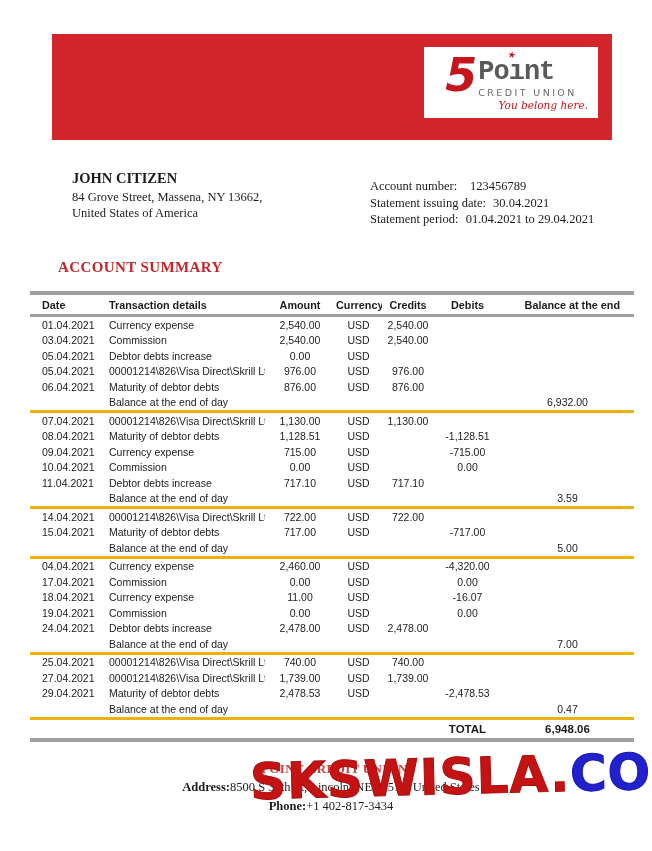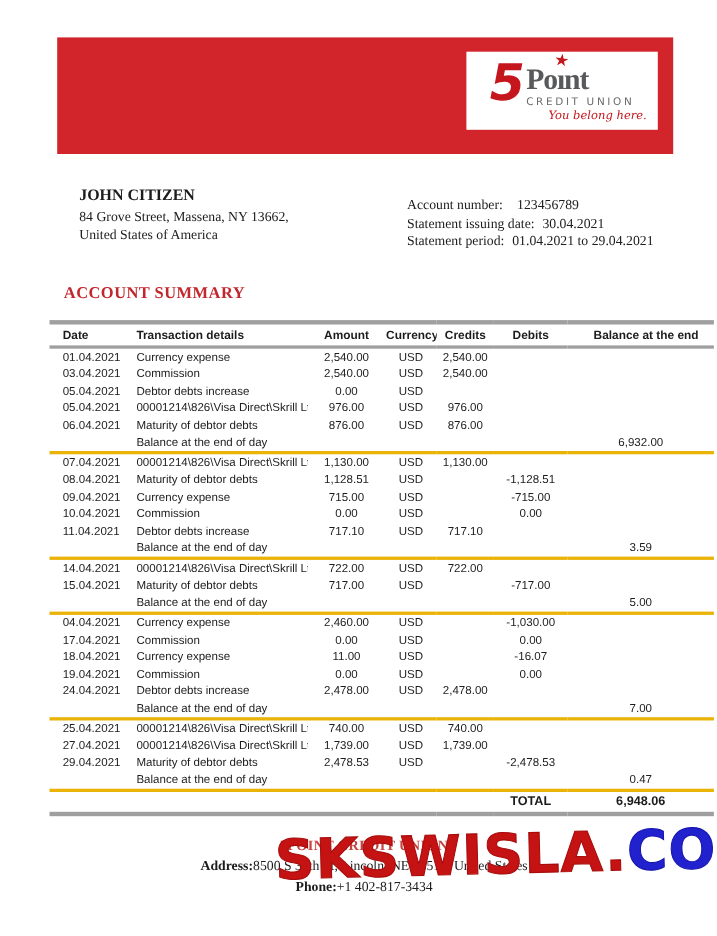--- a/index.html
+++ b/index.html
@@ -7,21 +7,21 @@
         font-family:"Liberation Serif",serif;color:#1c1c1c;}
 
   
   .banner{position:absolute;left:52px;top:34px;width:560px;height:106px;background:#d2252b;}
   .logo-box{position:absolute;right:14px;top:13px;width:174px;height:71px;background:#fff;
             display:flex;flex-direction:column;align-items:center;justify-content:center;padding:2px 4px;box-sizing:border-box;}
   .logo-row{display:flex;align-items:flex-start;line-height:1;}
   .logo-5{font-family:"DejaVu Sans",sans-serif;font-weight:bold;font-style:italic;
           font-size:46px;color:#c4161c;line-height:0.9;margin-right:1px;}
   .logo-right{display:flex;flex-direction:column;align-items:flex-start;padding-top:4px;}
-  .logo-point{font-family:Liberation Serif, serif;font-weight:bold;font-size:27px;
+  .logo-point{font-family:Liberation Mono, monospace;font-weight:bold;font-size:27px;
               color:#58595b;letter-spacing:-1px;line-height:1;text-align:center;}
   .logo-i{position:relative;}
   .logo-star{position:absolute;top:-9px;left:-1px;font-size:13px;color:#c4161c;
              font-style:normal;letter-spacing:0;transform:rotate(8deg);}
   .logo-cu{font-family:"DejaVu Sans",sans-serif;font-size:9.5px;color:#6a6b6e;
            letter-spacing:2.4px;margin-top:2px;line-height:1;}
   .logo-tagline{font-family:"DejaVu Serif",serif;font-style:italic;font-size:10.5px;
                 color:#c4161c;margin-top:3px;align-self:flex-end;margin-right:6px;line-height:1;}
 
   
@@ -31,21 +31,21 @@
   .acct-info{position:absolute;left:370px;top:178px;width:250px;font-size:12.5px;line-height:16.5px;}
   .acct-row{display:flex;}
   .acct-label{width:100px;flex:0 0 100px;}
   .acct-inline .lbl{margin-right:4px;}
 
   
   .summary-title{position:absolute;left:58px;top:259px;font-weight:bold;font-size:15px;
                  color:#c1272d;letter-spacing:0.4px;}
 
   
-  .table-wrap{position:absolute;left:45px;top:291px;width:563px;}
+  .table-wrap{position:absolute;left:30px;top:291px;width:563px;}
   table{border-collapse:collapse;width:563px;table-layout:fixed;
         font-family:"Liberation Sans",sans-serif;font-size:10.5px;color:#1c1c1c;}
   thead tr{border-top:4px solid #9f9f9f;border-bottom:3px solid #9f9f9f;}
   thead th{font-weight:bold;font-size:10.8px;height:17px;white-space:nowrap;overflow:hidden;}
   td{height:15.5px;padding:0 2px;white-space:nowrap;overflow:hidden;}
   .col0{width:62px;text-align:left;padding-left:12px;}
   .col1{width:155px;text-align:left;padding-left:4px;}
   .col2{width:68px;text-align:center;}
   .col3{width:45px;text-align:center;}
   .col4{width:50px;text-align:center;}
@@ -259,21 +259,21 @@
             <td class="col4"></td>
             <td class="col5"></td>
             <td class="col6">5.00</td>
           </tr>
           <tr class="txn-row">
             <td class="col0">04.04.2021</td>
             <td class="col1">Currency expense</td>
             <td class="col2">2,460.00</td>
             <td class="col3">USD</td>
             <td class="col4"></td>
-            <td class="col5">-1,030.00</td>
+            <td class="col5">-4,320.00</td>
             <td class="col6"></td>
           </tr>
           <tr class="txn-row">
             <td class="col0">17.04.2021</td>
             <td class="col1">Commission</td>
             <td class="col2">0.00</td>
             <td class="col3">USD</td>
             <td class="col4"></td>
             <td class="col5">0.00</td>
             <td class="col6"></td>

